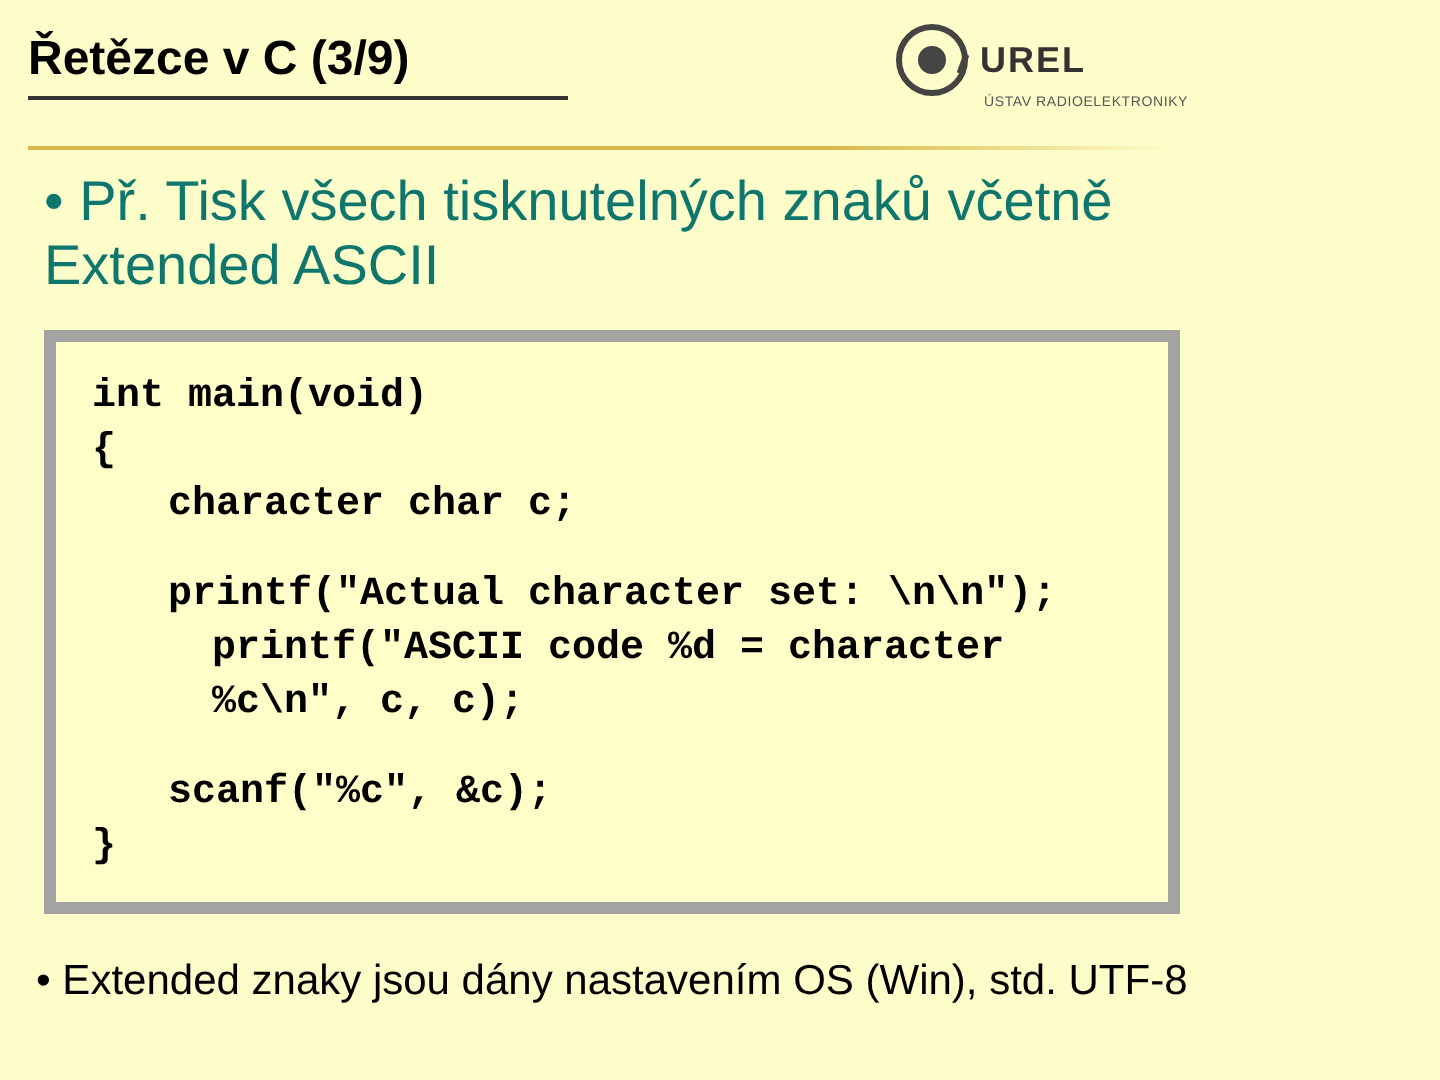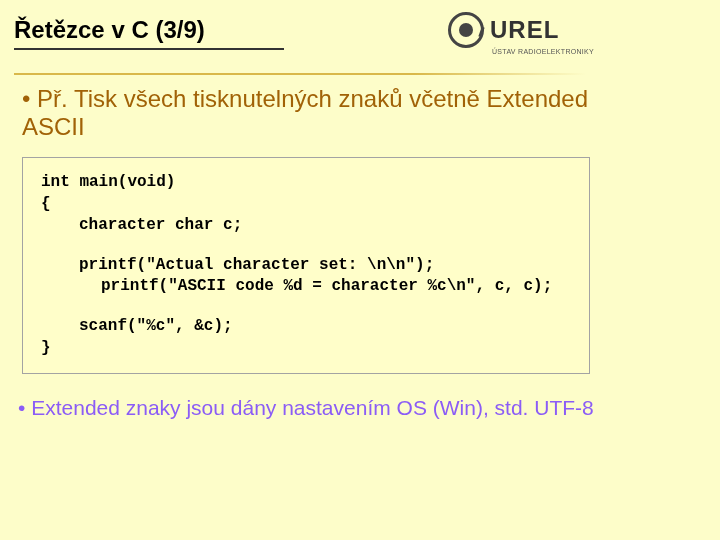--- a/index.html
+++ b/index.html
@@ -70,59 +70,59 @@
     position: absolute;
     width: 3px;
     height: 10px;
     background: #444;
     top: 12px;
     right: -2px;
     transform: rotate(20deg);
   }
   .logo-text {
     font-weight: bold;
-    font-size: 24px;
+    font-size: 18px;
     color: #333;
     letter-spacing: 1px;
   }
   .logo-sub {
     font-size: 7px;
     color: #555;
     margin-top: 0px;
     margin-left: 44px;
     letter-spacing: 0.3px;
   }
   .divider {
     height: 2px;
     margin: 18px 0 10px 0;
     background: linear-gradient(to right, #d9b84a 0%, #d9b84a 70%, rgba(217,184,74,0) 100%);
     width: 98%;
   }
   .bullet {
-    font-size: 24px;
-    color: #a16207;
+    font-size: 28px;
+    color: #0f766e;
     margin: 6px 0 16px 8px;
   }
   .codebox {
     margin: 0 8px;
-    border: 1px solid #a3a3a3;
+    border: 6px solid #a3a3a3;
     background: #fffec9;
     padding: 14px 18px 14px 18px;
     font-family: "Courier New", monospace;
-    font-size: 16px;
+    font-size: 20px;
     font-weight: bold;
     line-height: 1.35;
     color: #000;
   }
   .indent1 { padding-left: 38px; }
   .indent2 { padding-left: 60px; }
   .codebox .blank { height: 18px; }
   .note {
     font-size: 21px;
-    color: #8b5cf6;
+    color: #000000;
     margin: 22px 0 0 4px;
   }
 </style>
 </head>
 <body>
 
 <div class="slide">
 
   <div class="header-row">
     <div class="title-area">

